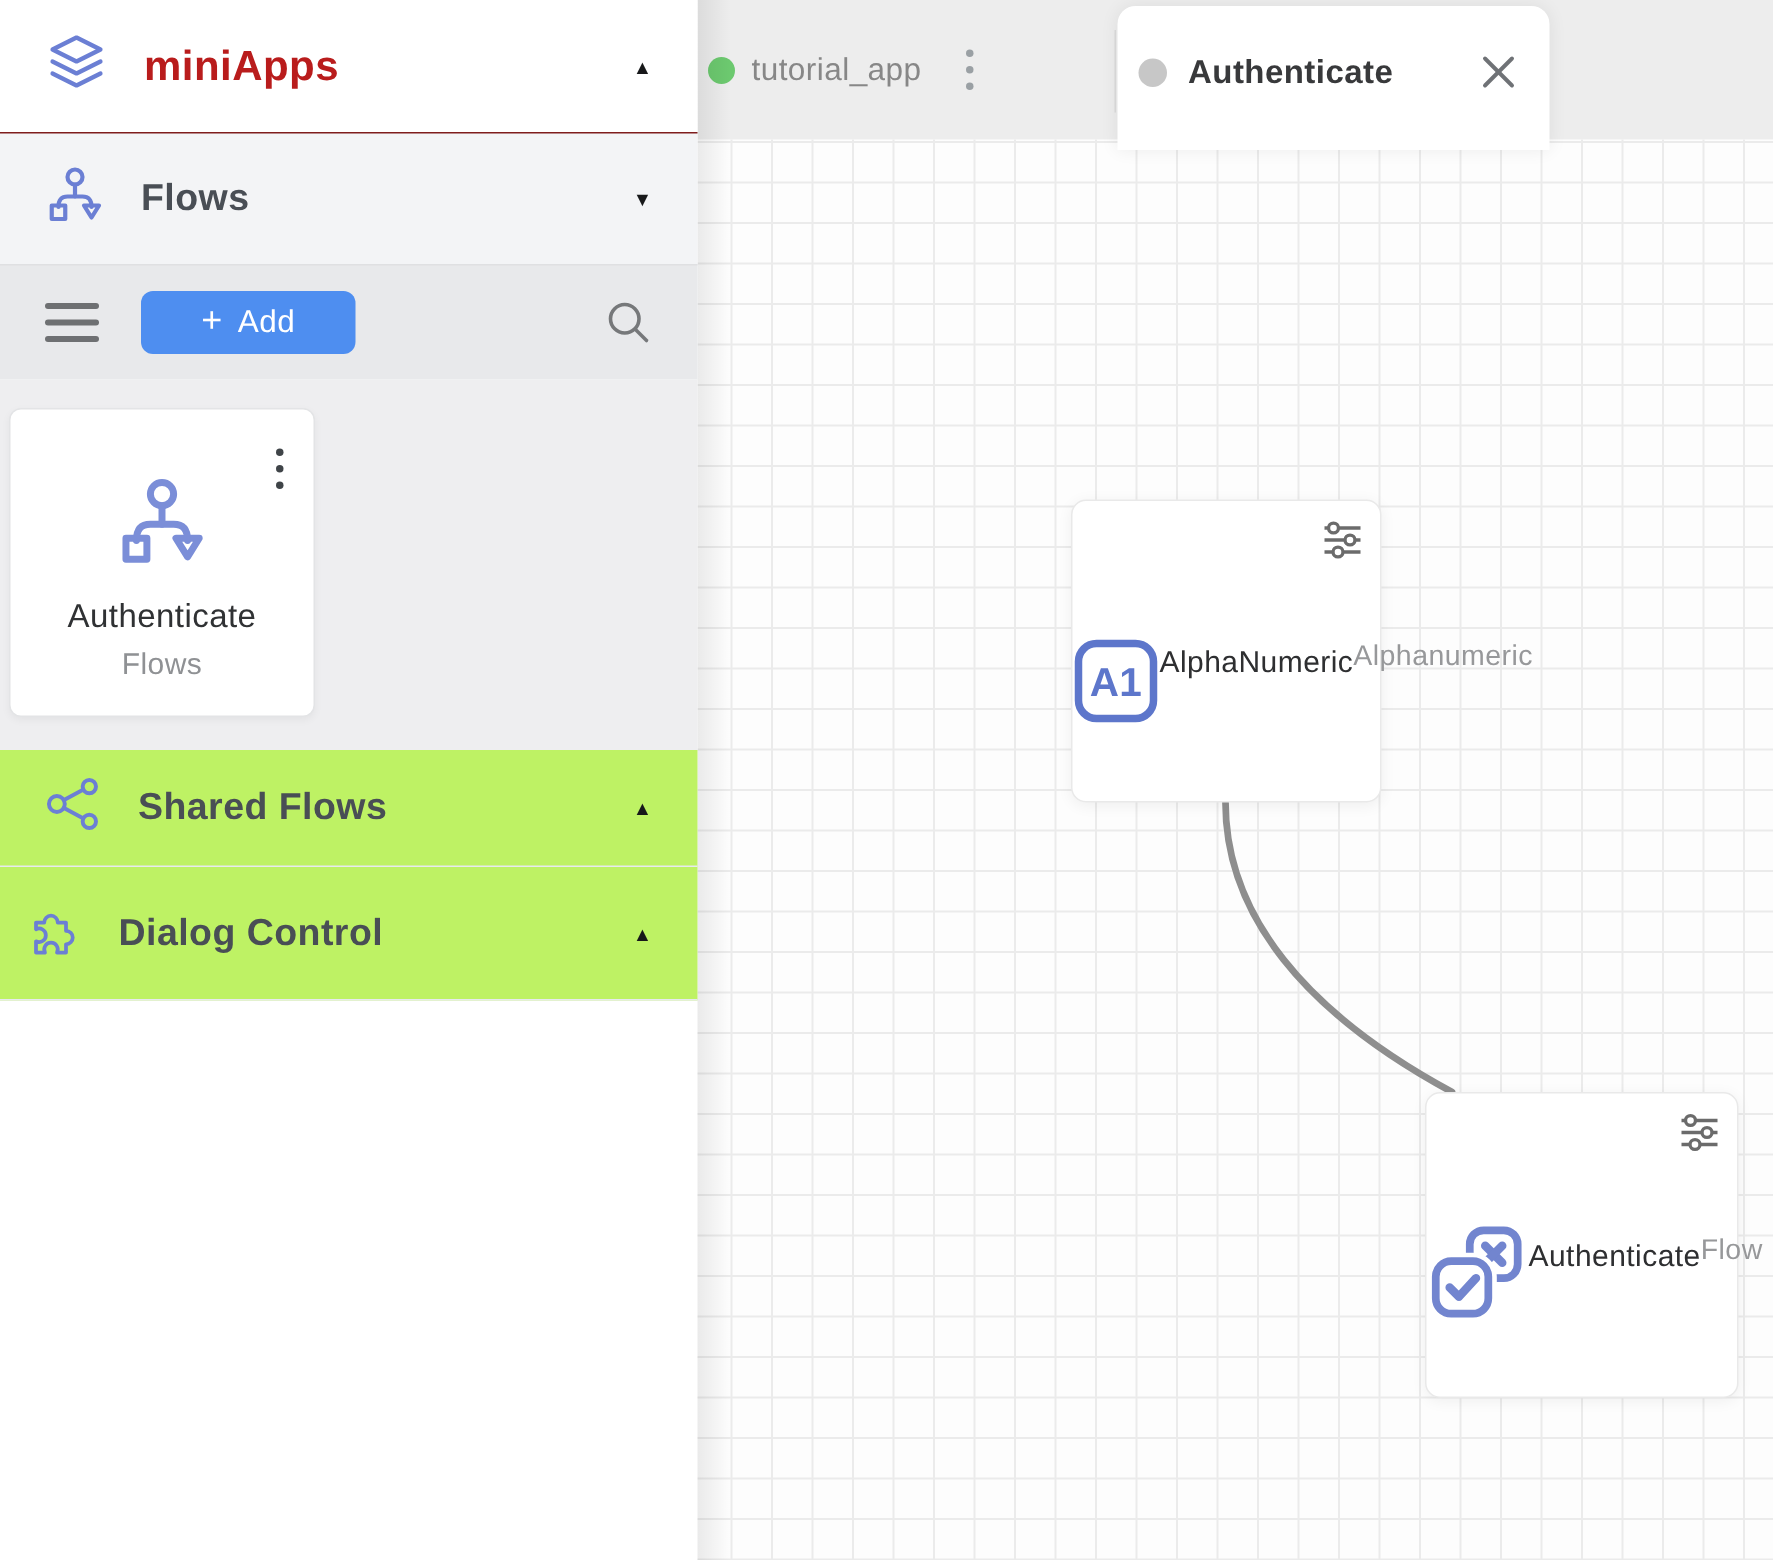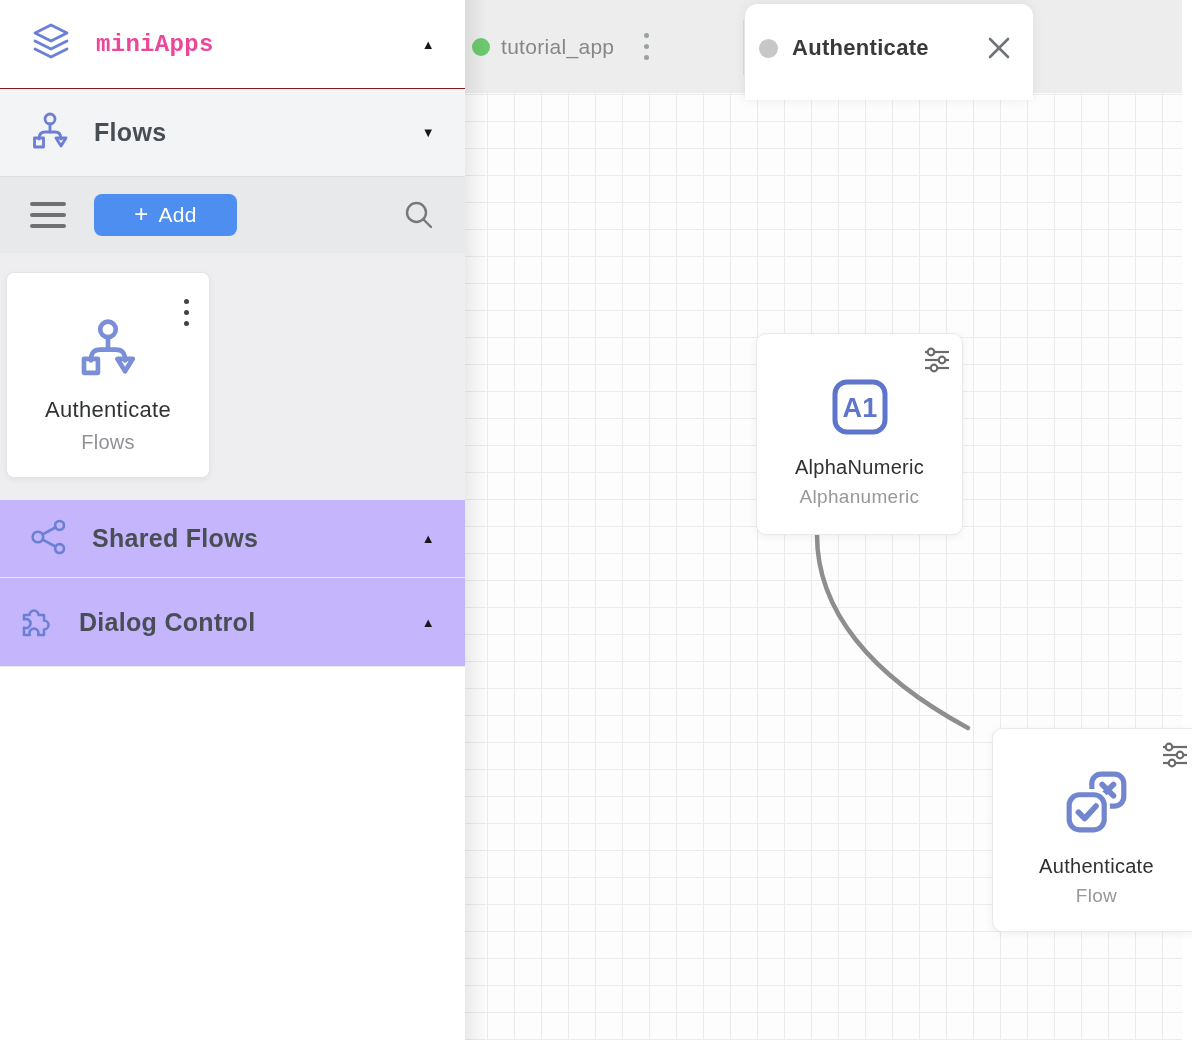--- a/index.html
+++ b/index.html
@@ -14,21 +14,21 @@
   
   .sidebar {
     position:absolute; left:0; top:0; width:465px; height:1040px;
     background:#fff; z-index:30;
   }
   .sb-row {
     display:flex; align-items:center;
     padding:0 30px;
   }
   .sb-header { height:88px; background:#fff; }
-  .sb-title { font-size:24px; font-weight:600; color:#ec4899; margin-left:24px;font-family:Liberation Mono, monospace; }
+  .sb-title { font-size:28px; font-weight:600; color:#b91c1c; margin-left:24px; }
   .sb-section-flows { height:88px; background:#f3f4f6; border-top:1px solid #7f1d1d; }
   .sb-section-label { font-size:25px; font-weight:600; color:#494e55; margin-left:24px; }
   .sb-arrow { margin-left:auto; font-size:13px; color:#17181a; line-height:1; }
   .sb-toolbar { height:77px; background:#e8e9eb; border-top:1px solid #dfe0e2; }
   .hamburger { display:flex; flex-direction:column; gap:7px; width:36px; cursor:pointer; }
   .hamburger span { display:block; height:4px; background:#6e7072; border-radius:2px; }
   .add-btn {
     margin-left:28px; width:143px; height:42px; border:none; border-radius:8px;
     background:#4e8ef0; color:#fff; font-size:21px; font-weight:500;
     display:flex; align-items:center; justify-content:center; gap:10px;
@@ -43,21 +43,21 @@
     box-shadow:0 2px 6px rgba(0,0,0,.05);
     position:relative; display:flex; flex-direction:column; align-items:center;
   }
   .card-kebab { position:absolute; top:24px; right:18px; display:flex; flex-direction:column; gap:6px; cursor:pointer; padding:2px; }
   .card-kebab i { width:5px; height:5px; background:#3f4448; border-radius:50%; }
   .card-icon { margin-top:44px; }
   .card-title { margin-top:14px; font-size:22px; font-weight:500; color:#303234; }
   .card-sub { margin-top:8px; font-size:20px; color:#8f9194; }
 
   .sb-section-shared, .sb-section-dialog {
-    height:78px; background:#c4b5fd; border-bottom:1px solid #e7eaee;
+    height:78px; background:#bef264; border-bottom:1px solid #e7eaee;
   }
   .sb-section-dialog { height:89px;padding-left:17px; }
 
   
   .main { position:absolute; left:455px; top:0; width:727px; height:856px; }
   .tabbar { position:relative; width:727px; height:93px; background:#ededed; z-index:5; }
   .tab-inactive {
     position:absolute; left:0; top:0; height:93px; display:flex; align-items:center;
     padding-left:17px; cursor:pointer;
   }
@@ -90,21 +90,21 @@
   .left-shadow {
     position:absolute; left:0; top:0; width:32px; height:1040px; z-index:10;
     background:linear-gradient(to right, rgba(0,0,0,.11), rgba(0,0,0,0));
     pointer-events:none;
   }
   .edge-svg { position:absolute; left:0; top:0; width:727px; height:947px; }
 
   .node {
     position:absolute; background:#fff; border:1px solid #e9e9e9; border-radius:10px;
     box-shadow:0 2px 10px rgba(0,0,0,.06);
-    display:flex; flex-direction:column; align-items:center; cursor:pointer;margin-left:42px;
+    display:flex; flex-direction:row; align-items:center; cursor:pointer;
   }
   .node-alphanumeric { left:259px; top:240px; width:207px; height:202px; }
   .node-confirmation { left:495px; top:635px; width:209px; height:204px; }
   .node-settings { position:absolute; top:13px; right:11px; cursor:pointer; display:flex; }
   .node-icon { margin-top:44px; }
   .node-confirmation .node-icon { margin-top:40px; }
   .node-title { margin-top:16px; font-size:20px; font-weight:500; color:#2e2f31; }
   .node-sub { margin-top:7px; font-size:19px; color:#97989a; }
 </style>
 </head>

